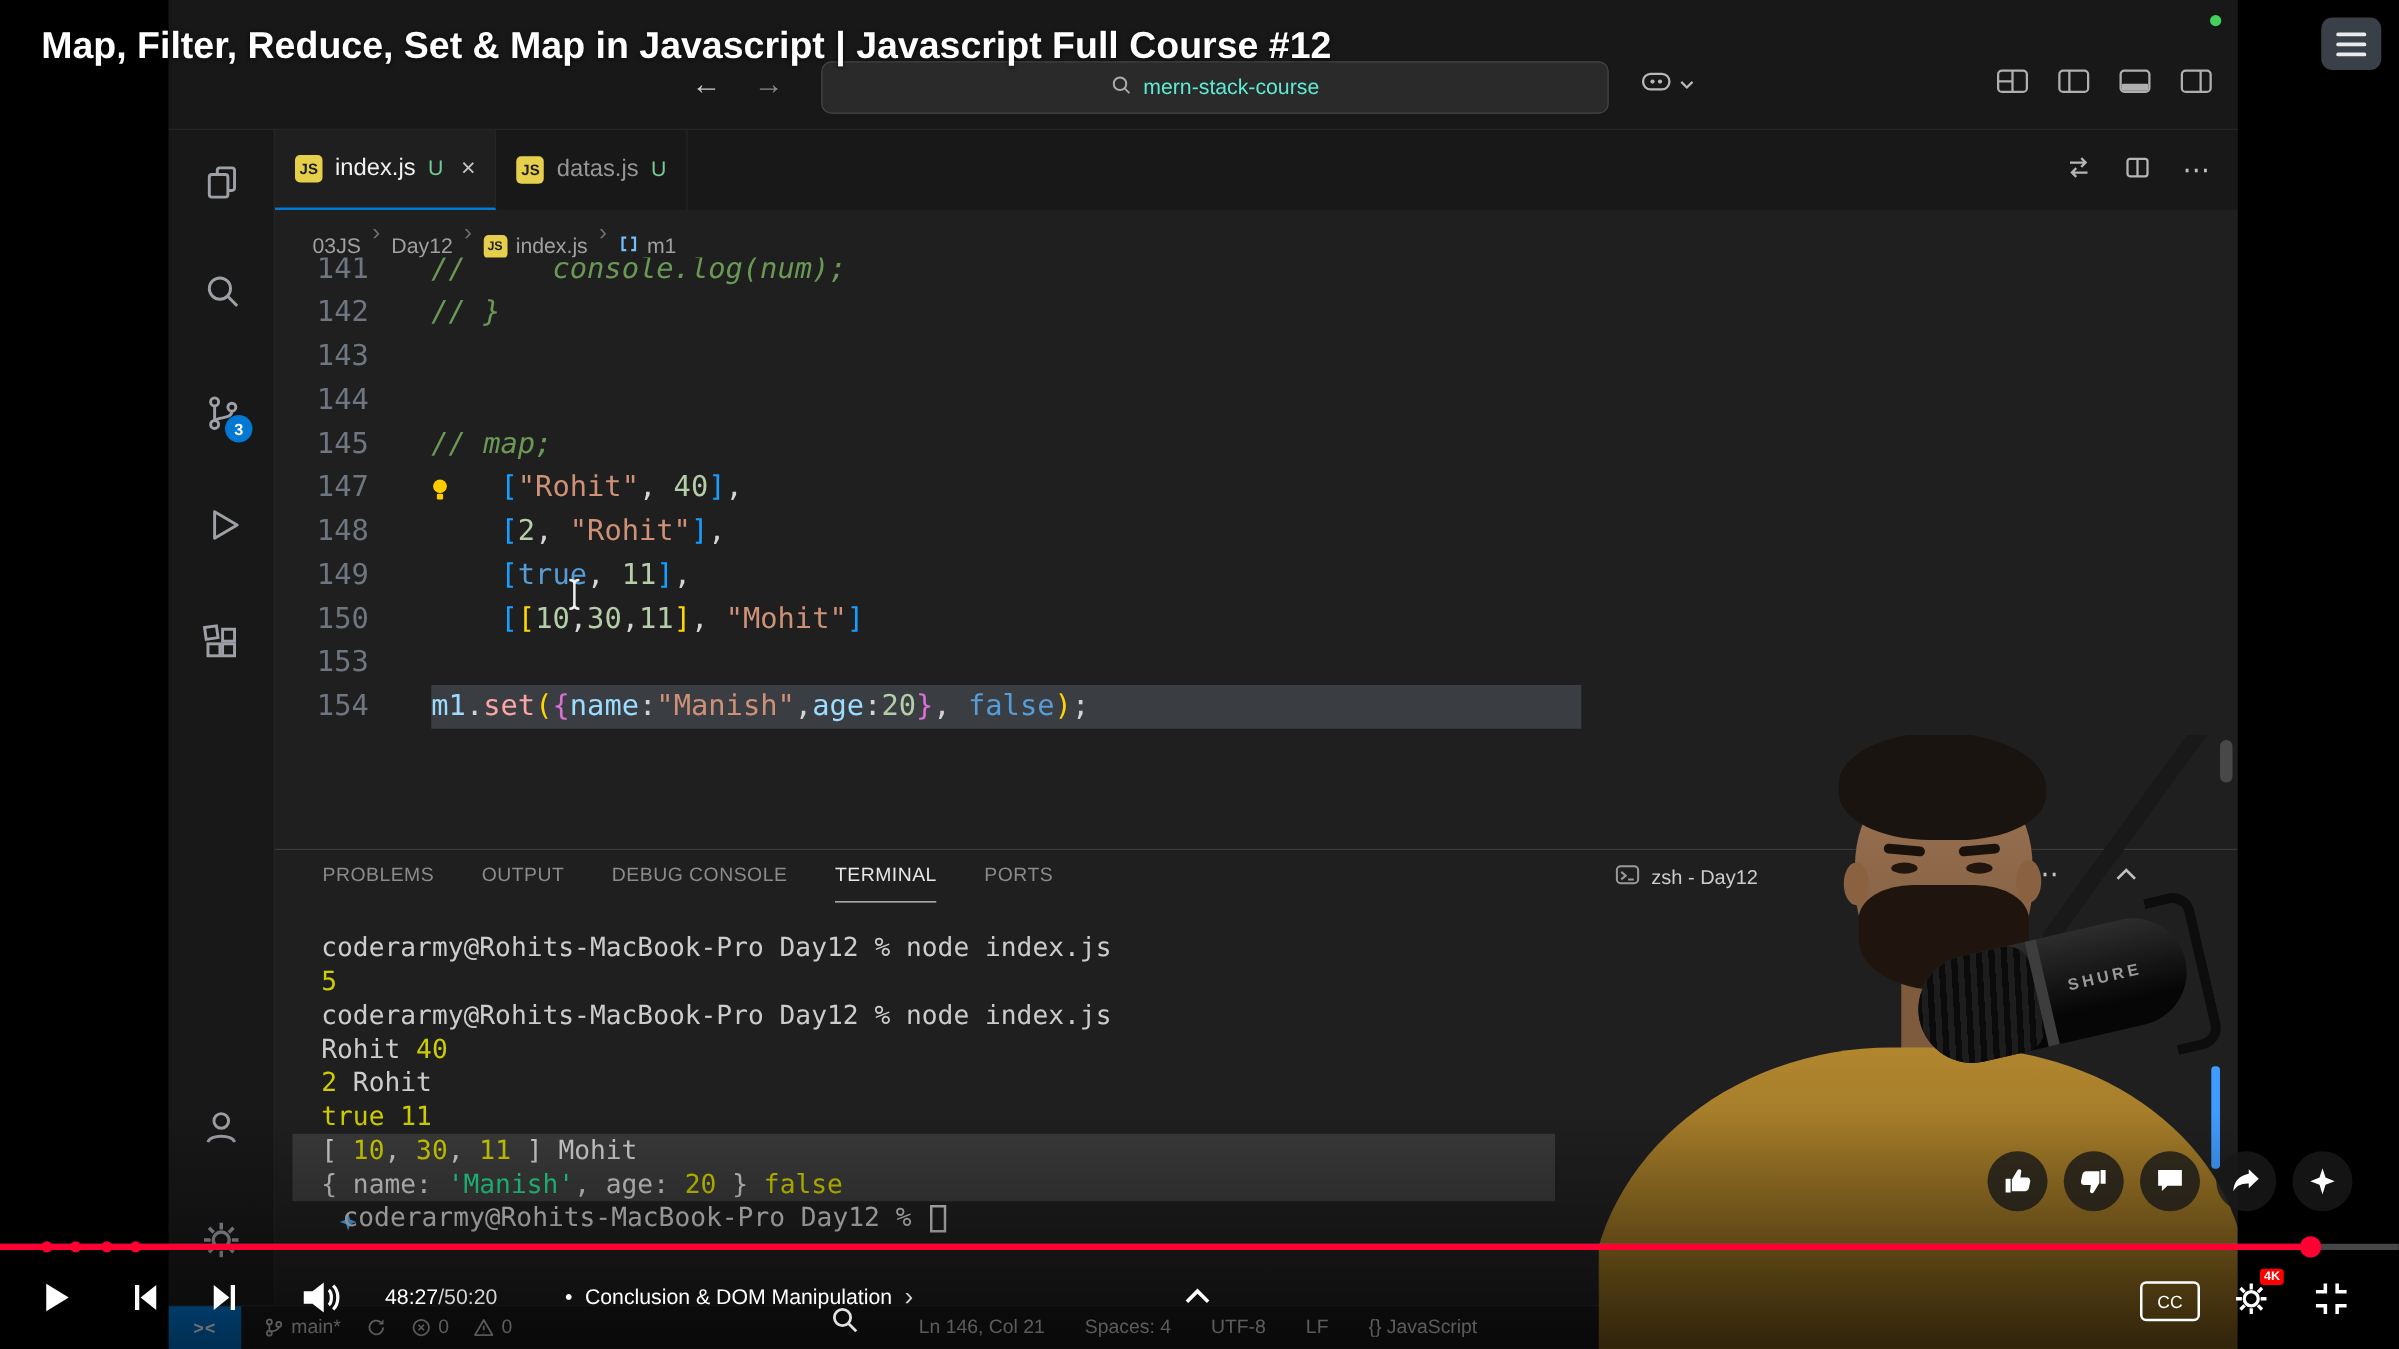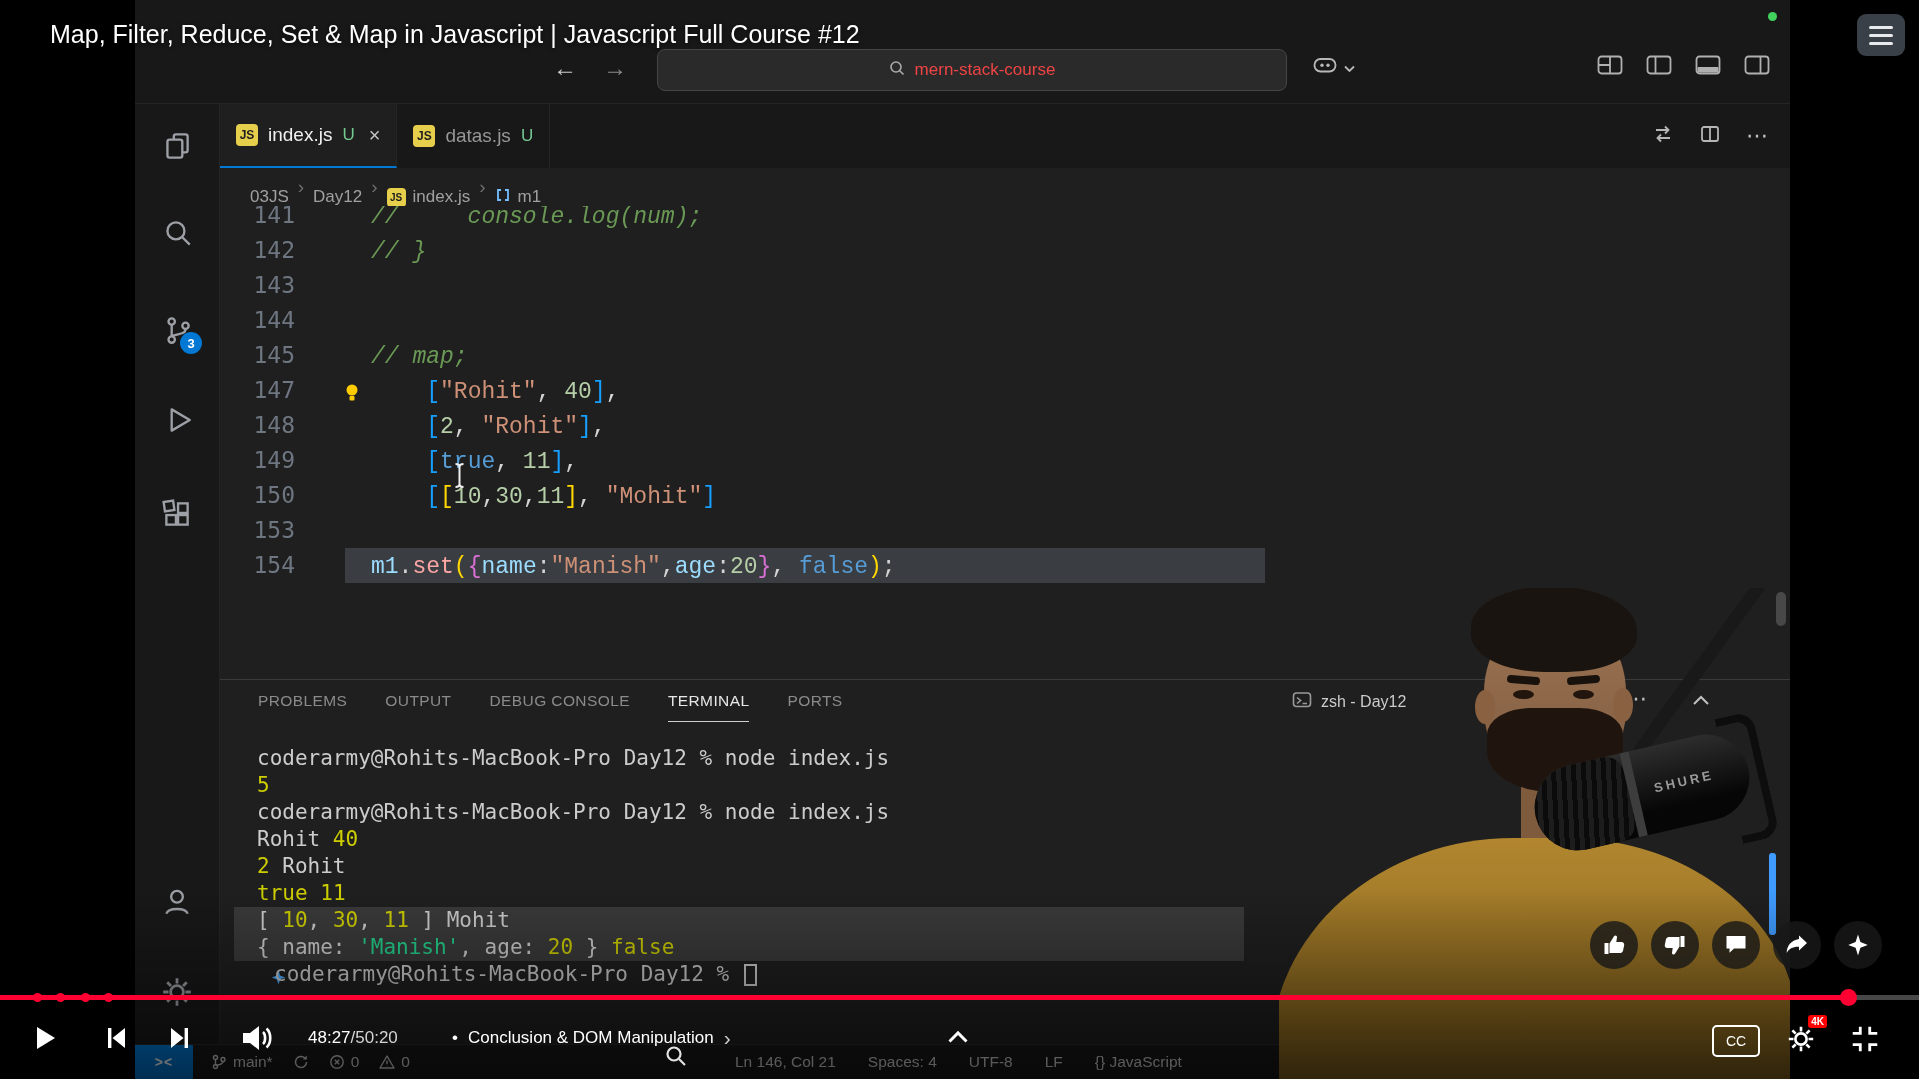--- a/index.html
+++ b/index.html
@@ -7,21 +7,21 @@
   .stage{position:absolute;inset:0;}
 
   
   .vscode{position:absolute;left:135px;top:0;width:1655px;height:1079px;background:#1f1f1f;z-index:1;}
   .vscode *{box-sizing:border-box;}
 
   .titlebar{position:absolute;left:0;top:0;right:0;height:104px;background:#181818;border-bottom:1px solid #252525;}
   .nav-arrow{position:absolute;top:50px;width:36px;height:36px;display:flex;align-items:center;justify-content:center;font-size:24px;color:#c9c9c9;}
   .nav-back{left:412px;}
   .nav-fwd{left:462px;color:#8a8a8a;}
-  .cmd-center{position:absolute;left:522px;top:49px;width:630px;height:42px;background:#2a2a2a;border:1px solid #454545;border-radius:8px;display:flex;align-items:center;justify-content:center;gap:10px;color:#ef4444;font-size:17px;}
+  .cmd-center{position:absolute;left:522px;top:49px;width:630px;height:42px;background:#2a2a2a;border:1px solid #454545;border-radius:8px;display:flex;align-items:center;justify-content:center;gap:10px;color:#5eead4;font-size:17px;}
   .copilot-wrap{position:absolute;left:1178px;top:56px;display:flex;align-items:center;gap:6px;}
   .tb-icons{position:absolute;right:20px;top:55px;display:flex;gap:23px;align-items:center;}
 
   .activitybar{position:absolute;left:0;top:104px;width:85px;bottom:35px;background:#181818;border-right:1px solid #252525;}
   .ab-icon{position:absolute;left:24px;width:36px;height:36px;display:flex;align-items:center;justify-content:center;}
   .ab-badge{position:absolute;right:-7px;bottom:-6px;min-width:22px;height:22px;border-radius:11px;background:#0078d4;color:#fff;font-size:13px;display:flex;align-items:center;justify-content:center;font-weight:700;}
 
   .tabbar{position:absolute;left:85px;top:104px;right:0;height:64px;background:#181818;display:flex;}
   .tab{height:64px;display:flex;align-items:center;gap:10px;padding:0 16px;background:#181818;border-right:1px solid #252525;color:#969696;font-size:19px;}
   .tab.active{background:#1f1f1f;color:#f0f0f0;border-bottom:2px solid #0078d4;}
@@ -34,21 +34,21 @@
   .ellipsis-glyph{font-size:22px;color:#c0c0c0;}
 
   .breadcrumb{position:absolute;left:85px;top:168px;right:0;height:38px;background:#1f1f1f;display:flex;align-items:center;padding-left:30px;gap:9px;color:#a0a0a0;font-size:17px;}
   .bc-item{display:flex;align-items:center;gap:7px;margin-top:20px;}
   .bc-sep{color:#6e6e6e;font-size:19px;}
 
   .editor{position:absolute;left:85px;top:206px;right:0;height:473px;background:#1f1f1f;overflow:hidden;}
   .code-lines{margin-top:-8px;}
   .code-row{position:relative;height:35px;line-height:35px;font-family:"DejaVu Sans Mono",monospace;font-size:23px;white-space:pre;}
   .gutter{display:inline-block;width:75px;text-align:right;color:#6e7681;position:relative;z-index:1;}
-  .code{margin-left:76px;position:relative;z-index:1;font-family:Liberation Mono, monospace;}
+  .code{margin-left:50px;position:relative;z-index:1;}
   .code-row.current .gutter{color:#c8c8c8;}
   .code-row.current::after{content:"";position:absolute;left:92px;right:14px;top:0;bottom:0;border:1px solid rgba(255,255,255,.08);pointer-events:none;}
   .code-row.hl-row::before{content:"";position:absolute;left:125px;width:920px;top:0;bottom:0;background:#3a3d41;}
   .bulb{position:absolute;left:122px;top:6px;z-index:2;}
   .caret{display:inline-block;width:3px;height:26px;background:#aeafad;vertical-align:middle;margin-left:1px;}
   .ed-thumb{position:absolute;right:4px;top:386px;width:10px;height:34px;background:rgba(121,121,121,.45);border-radius:5px;}
 
   .tk-comment{color:#6A9955;font-style:italic;}
   .tk-kw{color:#569CD6;}
   .tk-var{color:#9CDCFE;}
@@ -80,21 +80,21 @@
   .t-yel{color:#cdcd00;}
   .t-grn{color:#23d18b;}
 
   .statusbar{position:absolute;left:0;right:0;bottom:0;height:35px;background:#181818;border-top:1px solid #2b2b2b;font-size:15.5px;color:#cfcfcf;}
   .sb-remote{position:absolute;left:0;top:0;width:58px;height:100%;background:#0078d4;color:#fff;display:flex;align-items:center;justify-content:center;font-weight:700;font-size:14px;letter-spacing:1px;}
   .sb-left{position:absolute;left:76px;top:0;height:100%;display:flex;align-items:center;gap:20px;}
   .sb-group{display:flex;align-items:center;gap:6px;}
   .sb-right{position:absolute;left:600px;top:0;height:100%;display:flex;align-items:center;gap:32px;white-space:nowrap;}
 
   
-  .yt-title{position:absolute;left:33px;top:20px;font-size:25px;font-weight:400;color:#fff;z-index:6;text-shadow:0 1px 4px rgba(0,0,0,.7);margin-left:17px;}
+  .yt-title{position:absolute;left:33px;top:20px;font-size:30px;font-weight:700;color:#fff;z-index:6;text-shadow:0 1px 4px rgba(0,0,0,.7);}
   .rec-dot{position:absolute;left:1768px;top:12px;width:9px;height:9px;border-radius:50%;background:#43d15e;z-index:7;}
   .hamburger{position:absolute;right:14px;top:14px;width:48px;height:42px;background:#3a4047;border-radius:9px;z-index:7;display:flex;flex-direction:column;justify-content:center;align-items:center;gap:5px;}
   .hamburger i{display:block;width:24px;height:3px;background:#e8eaed;border-radius:2px;}
 
   .grad-bottom{position:absolute;left:0;right:0;bottom:0;height:190px;background:linear-gradient(180deg,rgba(0,0,0,0),rgba(0,0,0,.62));z-index:5;pointer-events:none;}
 
   .progress{position:absolute;left:0;top:995px;width:1919px;height:5px;background:rgba(255,255,255,.28);z-index:6;}
   .progress-played{height:100%;background:#ff0033;}
   .p-dot{position:absolute;top:-2px;width:9px;height:9px;border-radius:50%;background:#ff0033;}
   .progress-scrubber{position:absolute;top:-6px;width:17px;height:17px;border-radius:50%;background:#ff0033;}

